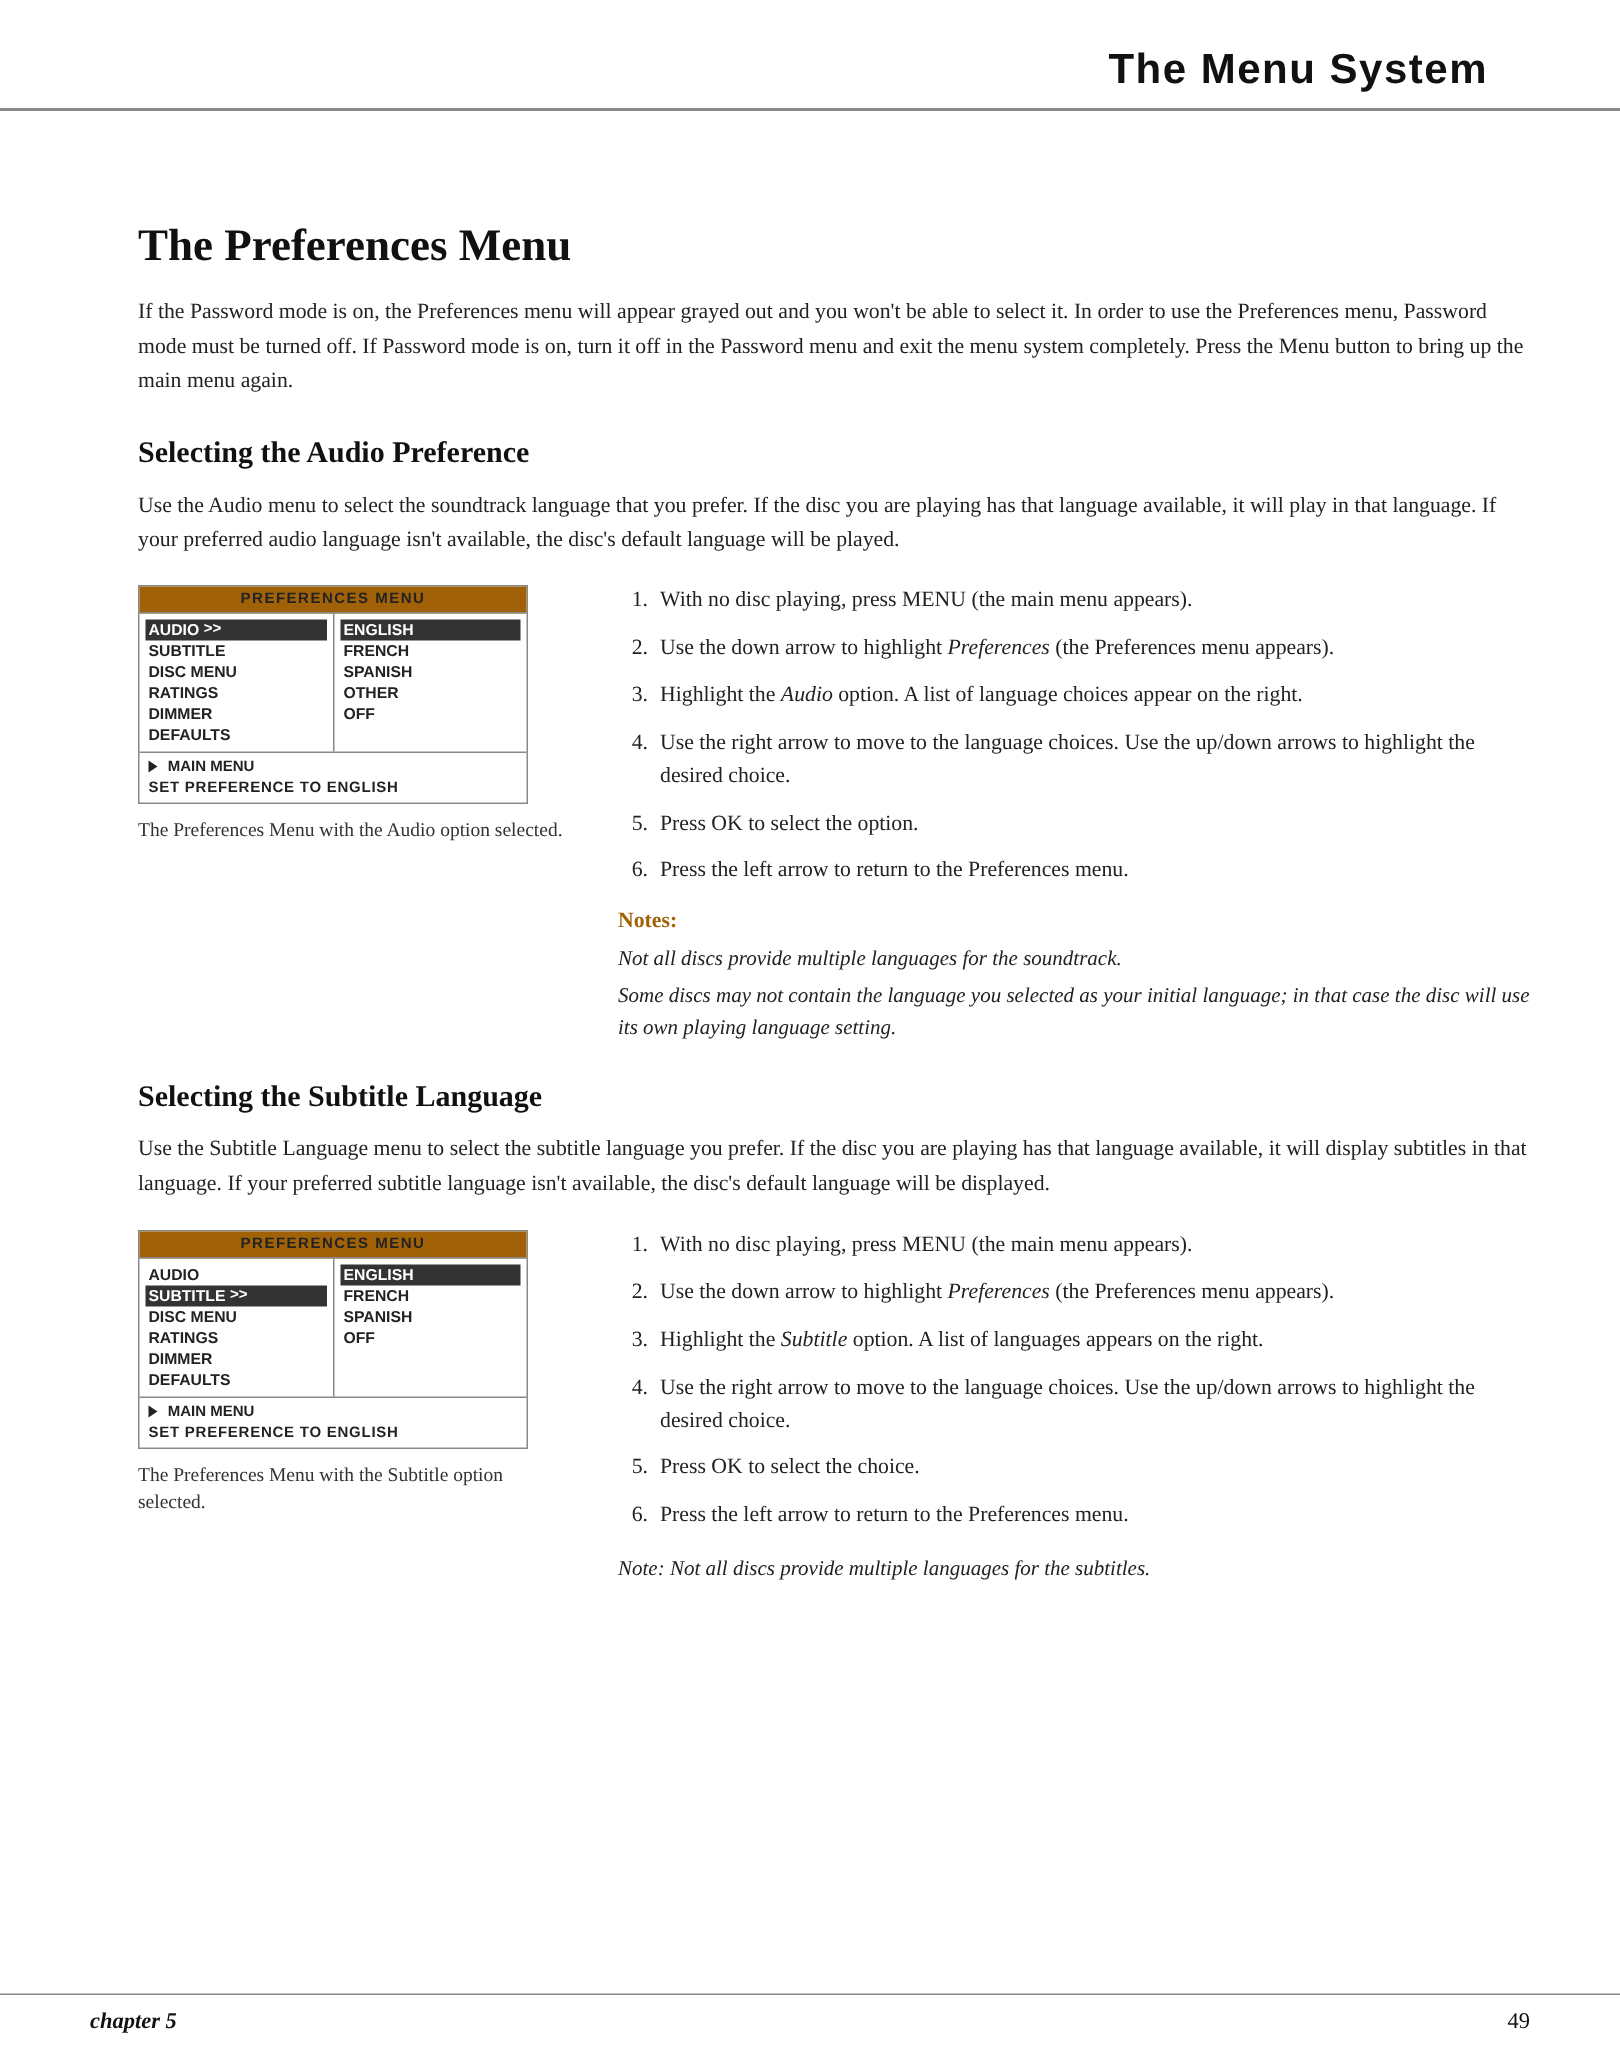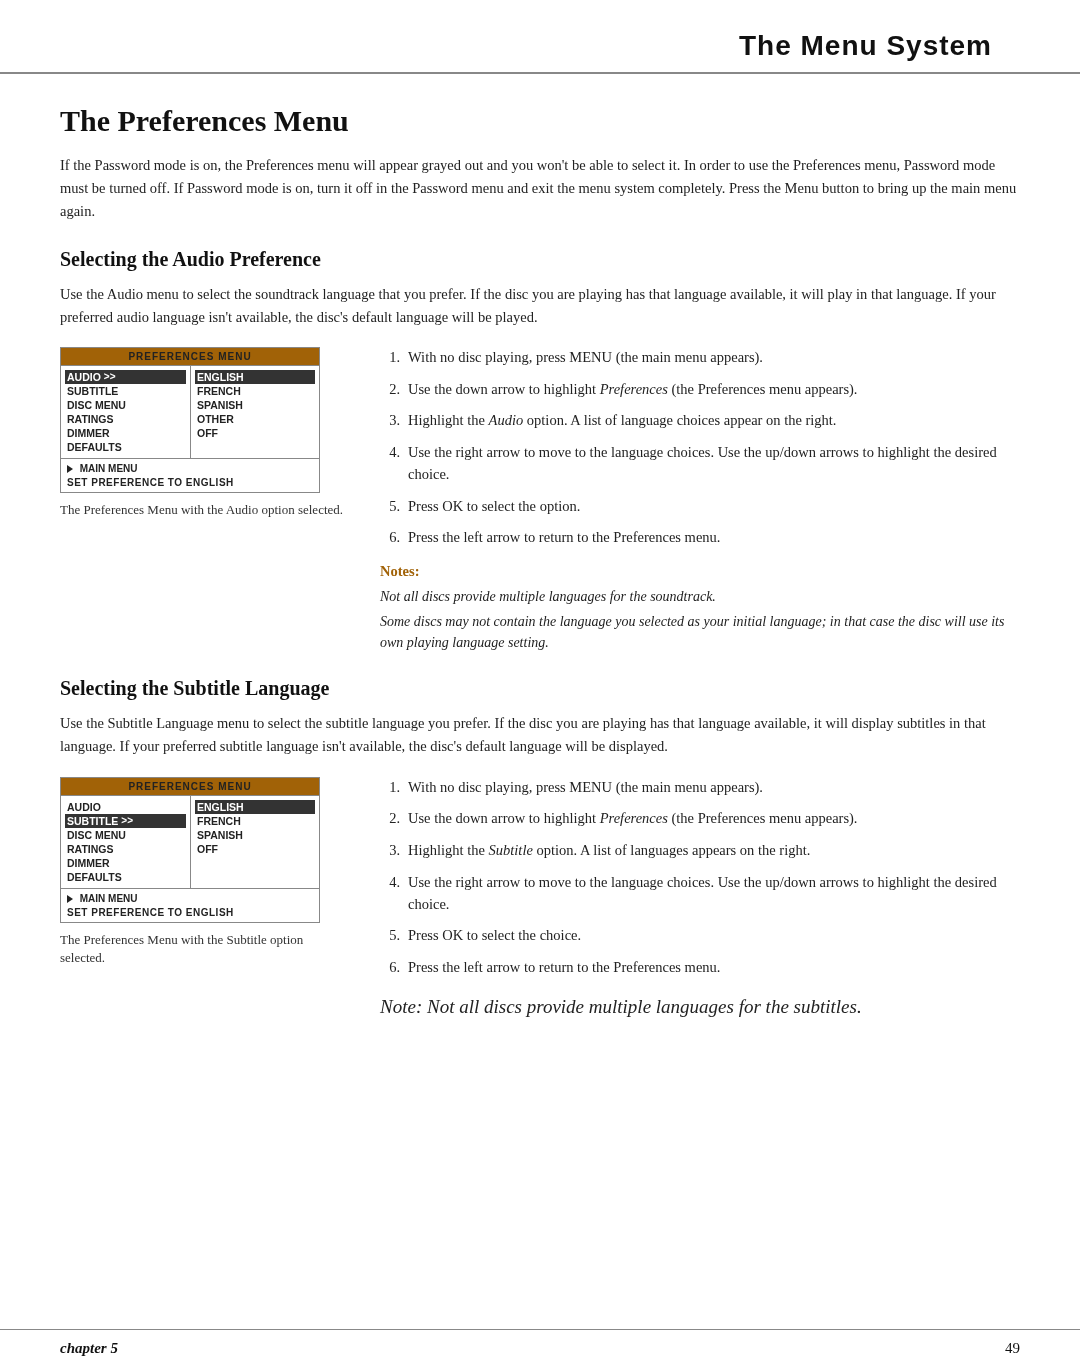--- a/index.html
+++ b/index.html
@@ -27,21 +27,22 @@
     }
     .page-header-title {
       font-family: 'Arial Black', Arial, sans-serif;
       font-size: 28px;
       font-weight: 900;
       letter-spacing: 1px;
       color: #111;
     }
     
     .content {
-      padding: 30px 60px 60px 60px;
+      padding: 30px 60px 60px 92px;
+      margin-top: 43px;
     }
     .chapter-title {
       font-family: Georgia, serif;
       font-size: 30px;
       font-weight: bold;
       color: #111;
       margin-bottom: 16px;
     }
     .intro-text {
       font-size: 14.5px;
@@ -373,21 +374,21 @@
             </li>
           <li>
               <span class="num">5.</span>
               <span>Press OK to select the choice.</span>
             </li>
           <li>
               <span class="num">6.</span>
               <span>Press the left arrow to return to the Preferences menu.</span>
             </li>
         </ol>
-        <p style="font-style:italic; font-size:19px; margin-top:14px; line-height:1.5;">Note: Not all discs provide multiple languages for the subtitles.</p>
+        <p style="font-style:italic; font-size:14px; margin-top:14px; line-height:1.5;">Note: Not all discs provide multiple languages for the subtitles.</p>
       </div>
     </div>
 
   </div>
 
   <div class="page-footer">
     <span class="footer-chapter">chapter 5</span>
     <span class="footer-page">49</span>
   </div>
 

